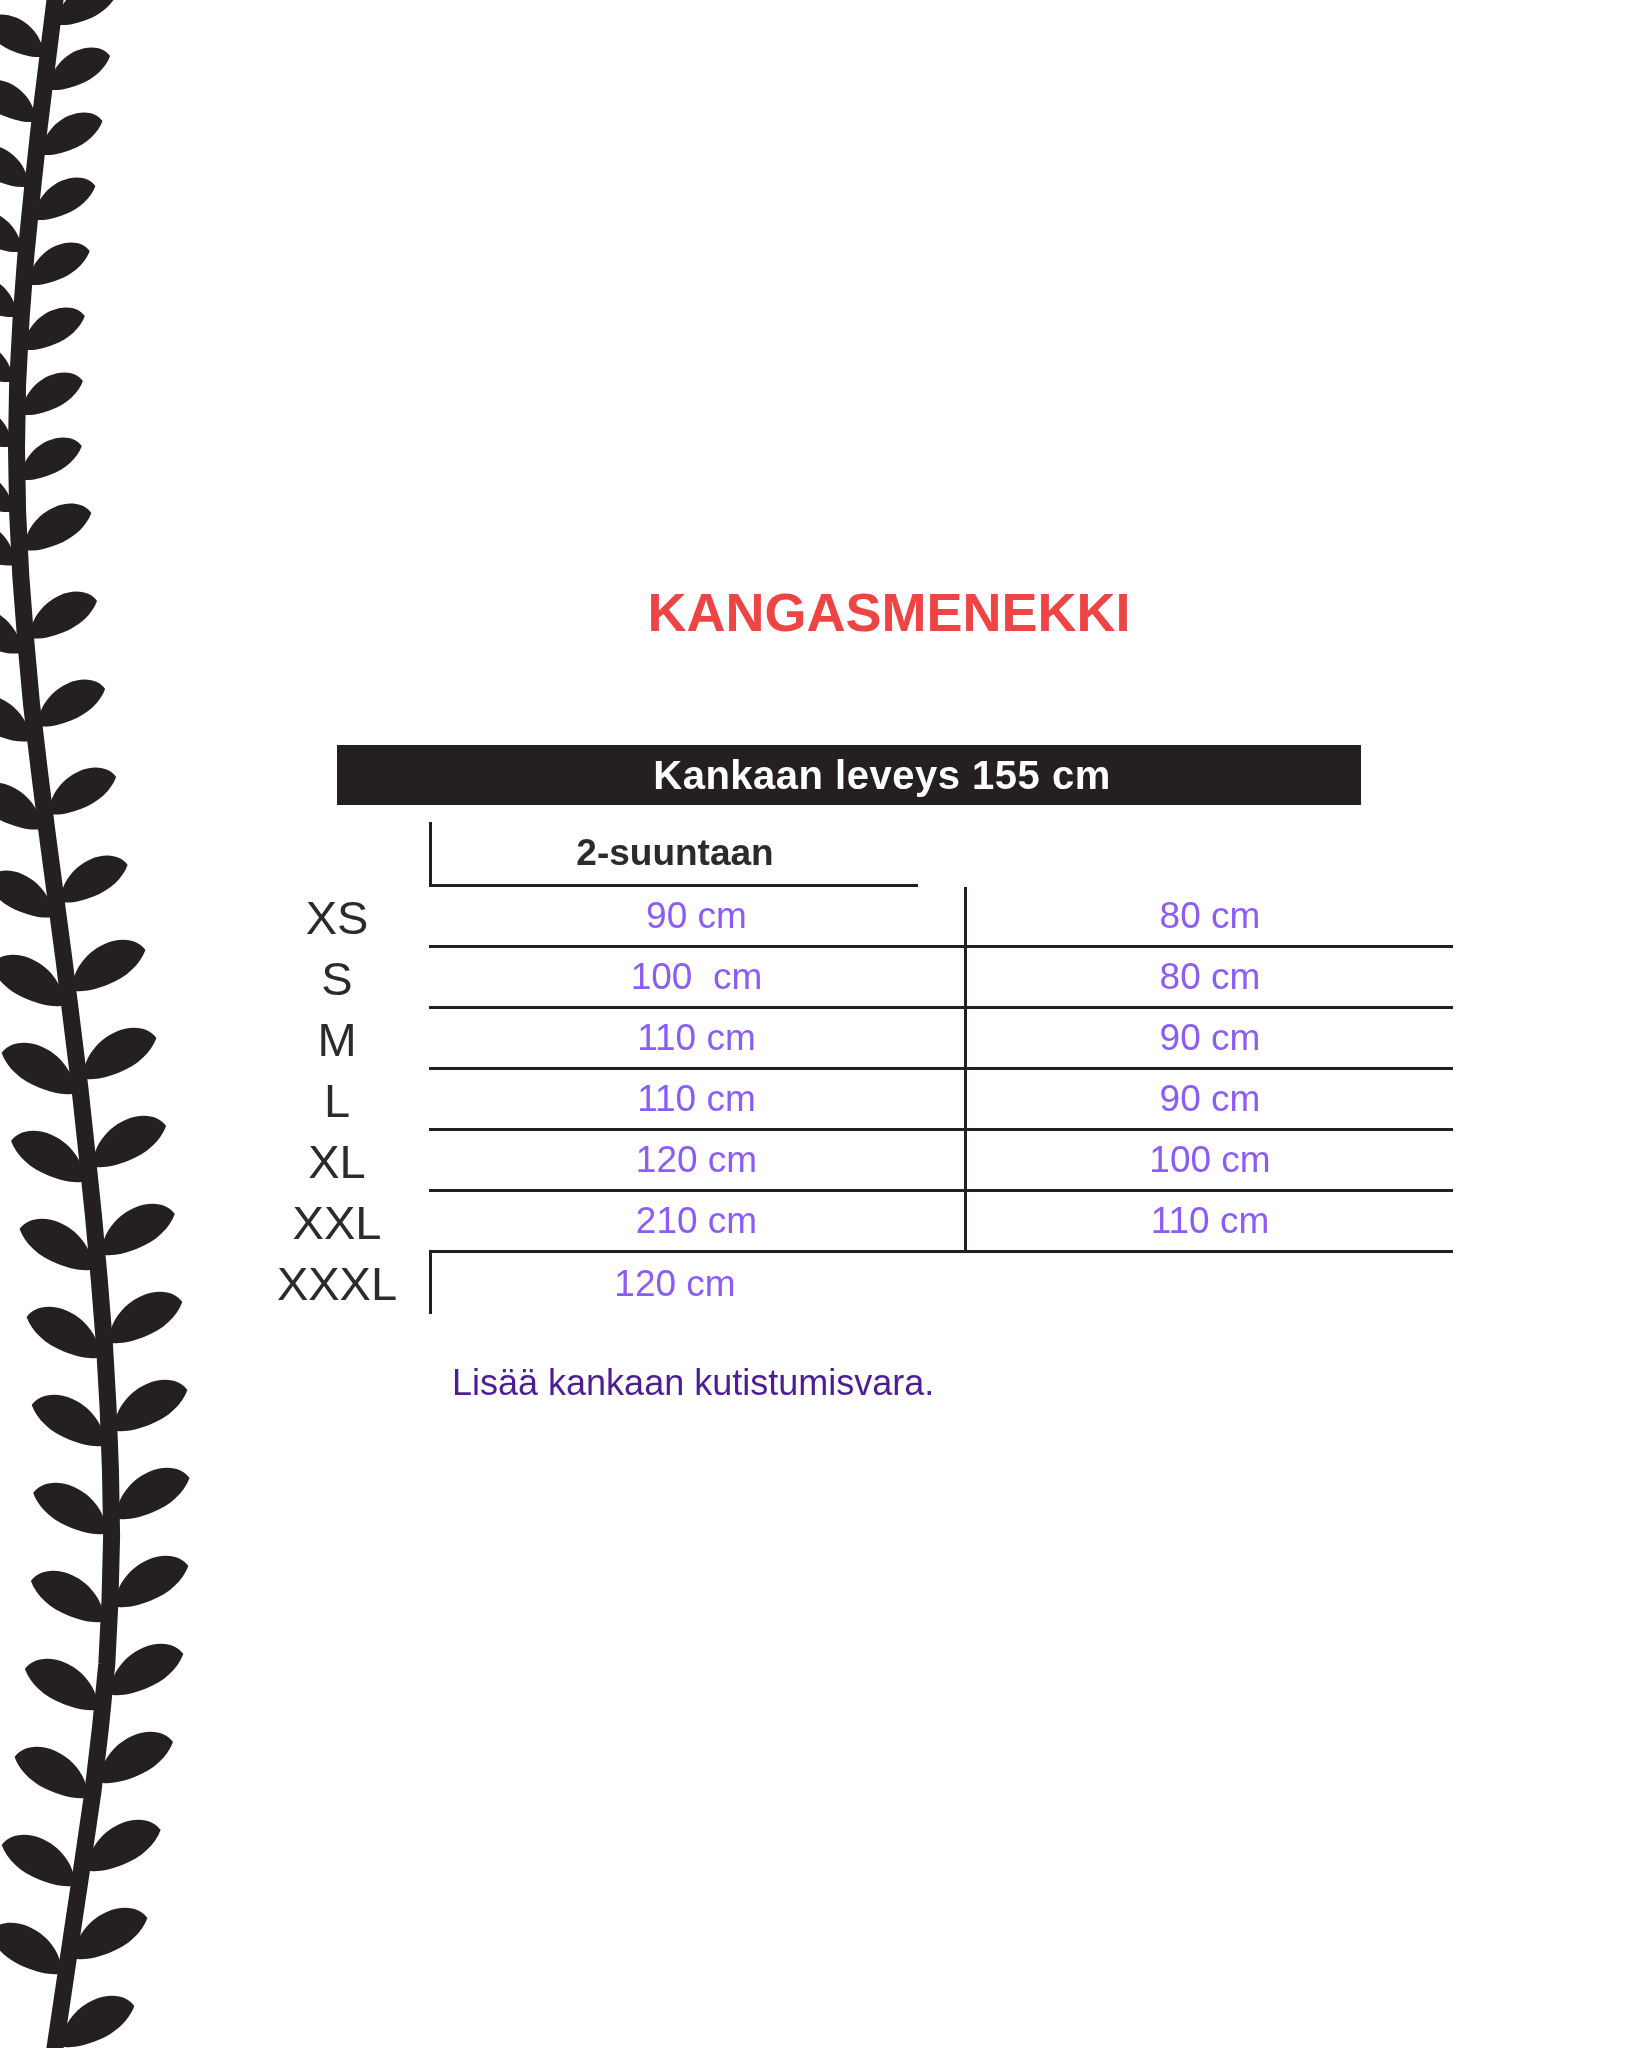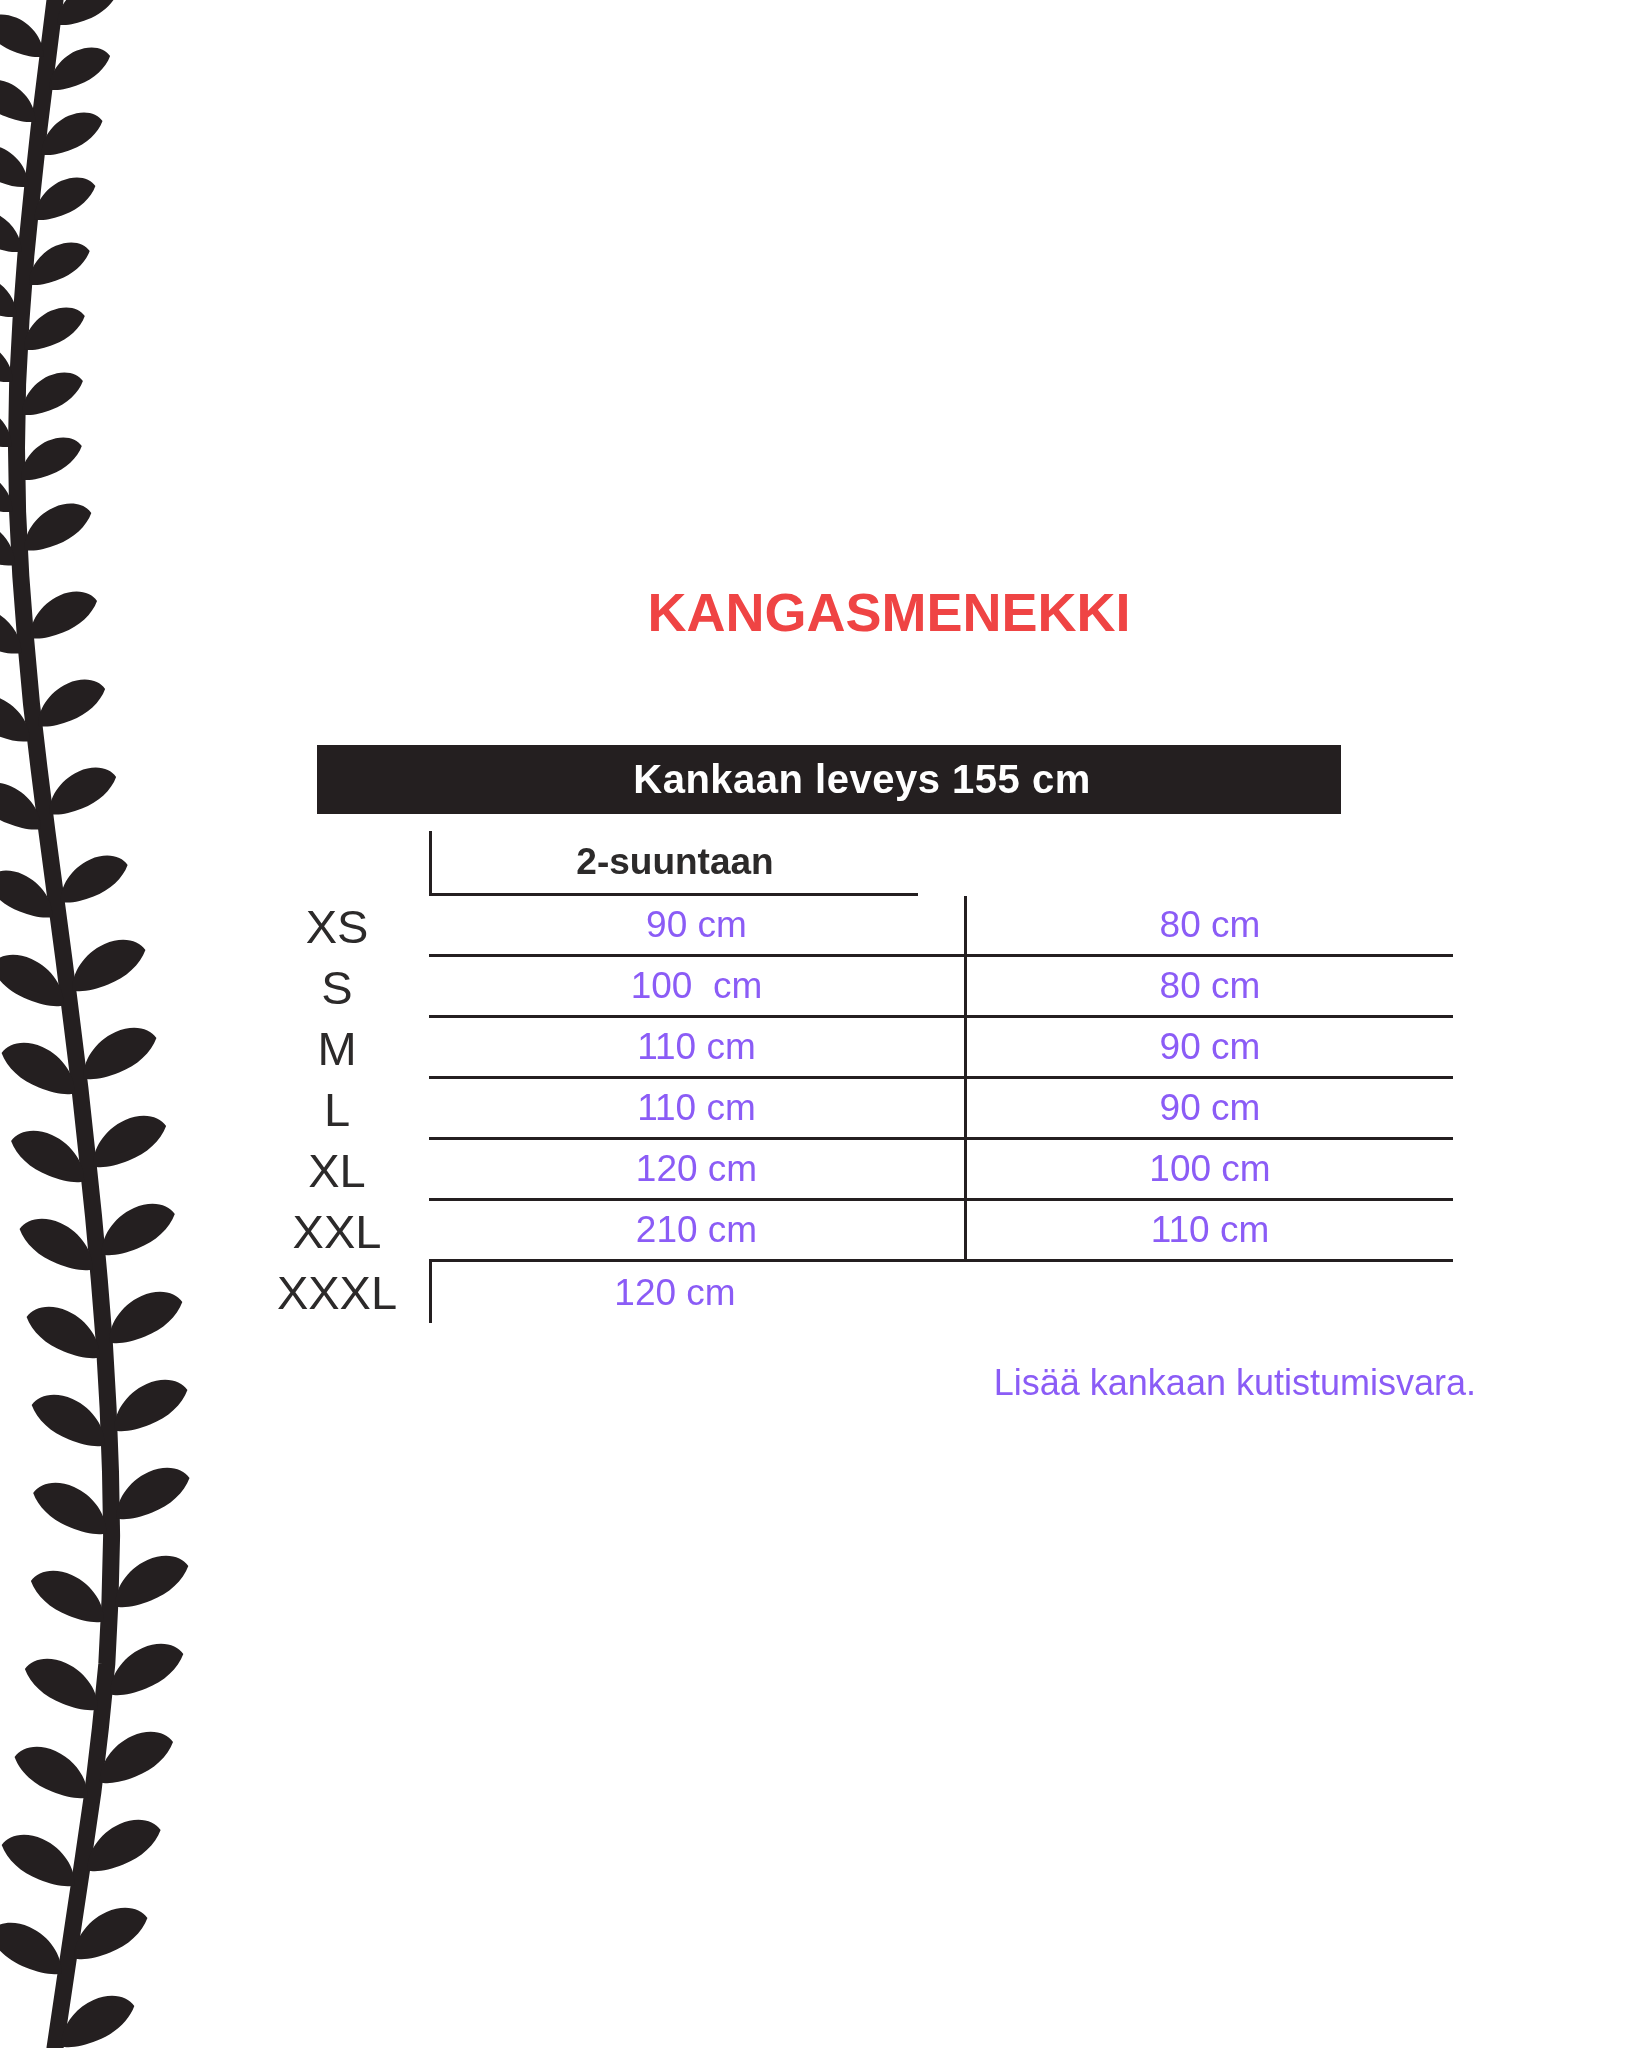--- a/index.html
+++ b/index.html
@@ -13,21 +13,21 @@
   
   .page-title{
     position:absolute;left:589px;top:582px;width:600px;
     text-align:center;font-size:54px;font-weight:700;letter-spacing:0px;
     color:#ef4444;line-height:60px;white-space:nowrap;
   }
 
   
   .size-table{position:absolute;left:245px;top:745px;width:1208px;}
   .banner{
-    margin-left:72px;width:1024px;height:69px;box-sizing:border-box;
+    margin-left:92px;width:1024px;height:60px;box-sizing:border-box;
     background:#241f20;display:flex;align-items:center;justify-content:center;
     padding-left:66px;
   }
   .banner-text{color:#ffffff;font-size:40px;font-weight:700;letter-spacing:0.5px;white-space:nowrap;}
   .spacer{height:17px;}
   .trow{display:flex;width:1208px;}
   .cell{display:flex;align-items:center;justify-content:center;box-sizing:border-box;}
   .lab{width:184px;font-size:47px;color:#2c2a2a;}
   .c1{width:535px;}
   .c2{width:489px;border-left:3px solid #241f20;}
@@ -35,21 +35,21 @@
   .hdr-row .c1,.hdr-row .c2{border-bottom:3px solid #241f20;}
   .hdr{font-size:37px;font-weight:700;color:#2c2a2a;}
   .data-row{height:61px;}
   .data-row .c1,.data-row .c2{border-bottom:3px solid #241f20;}
   .data-row:last-child .c1,.data-row:last-child .c2{border-bottom:none;}
   .val{font-size:37px;color:#8b5cf6;white-space:pre-wrap;}
 
   
   .footer-note{
     position:absolute;left:452px;top:1360px;width:1024px;
-    text-align:right;font-size:36px;color:#8b5cf6;line-height:46px;
+    text-align:left;font-size:36px;color:#4c1d95;line-height:46px;
   }
 </style>
 </head>
 <body>
 
 <svg id="vine" viewBox="0 0 200 2048" xmlns="http://www.w3.org/2000/svg" aria-hidden="true">
   <defs>
     <path id="leaf" d="M0,5 C3,-10 18,-26 40,-30 C58,-33 72,-26 76,-15 C68,-3 52,6 34,8 C20,10 6,9 0,5 Z"></path>
   </defs>
   <g id="vine-group" fill="#241f20" stroke="none">

